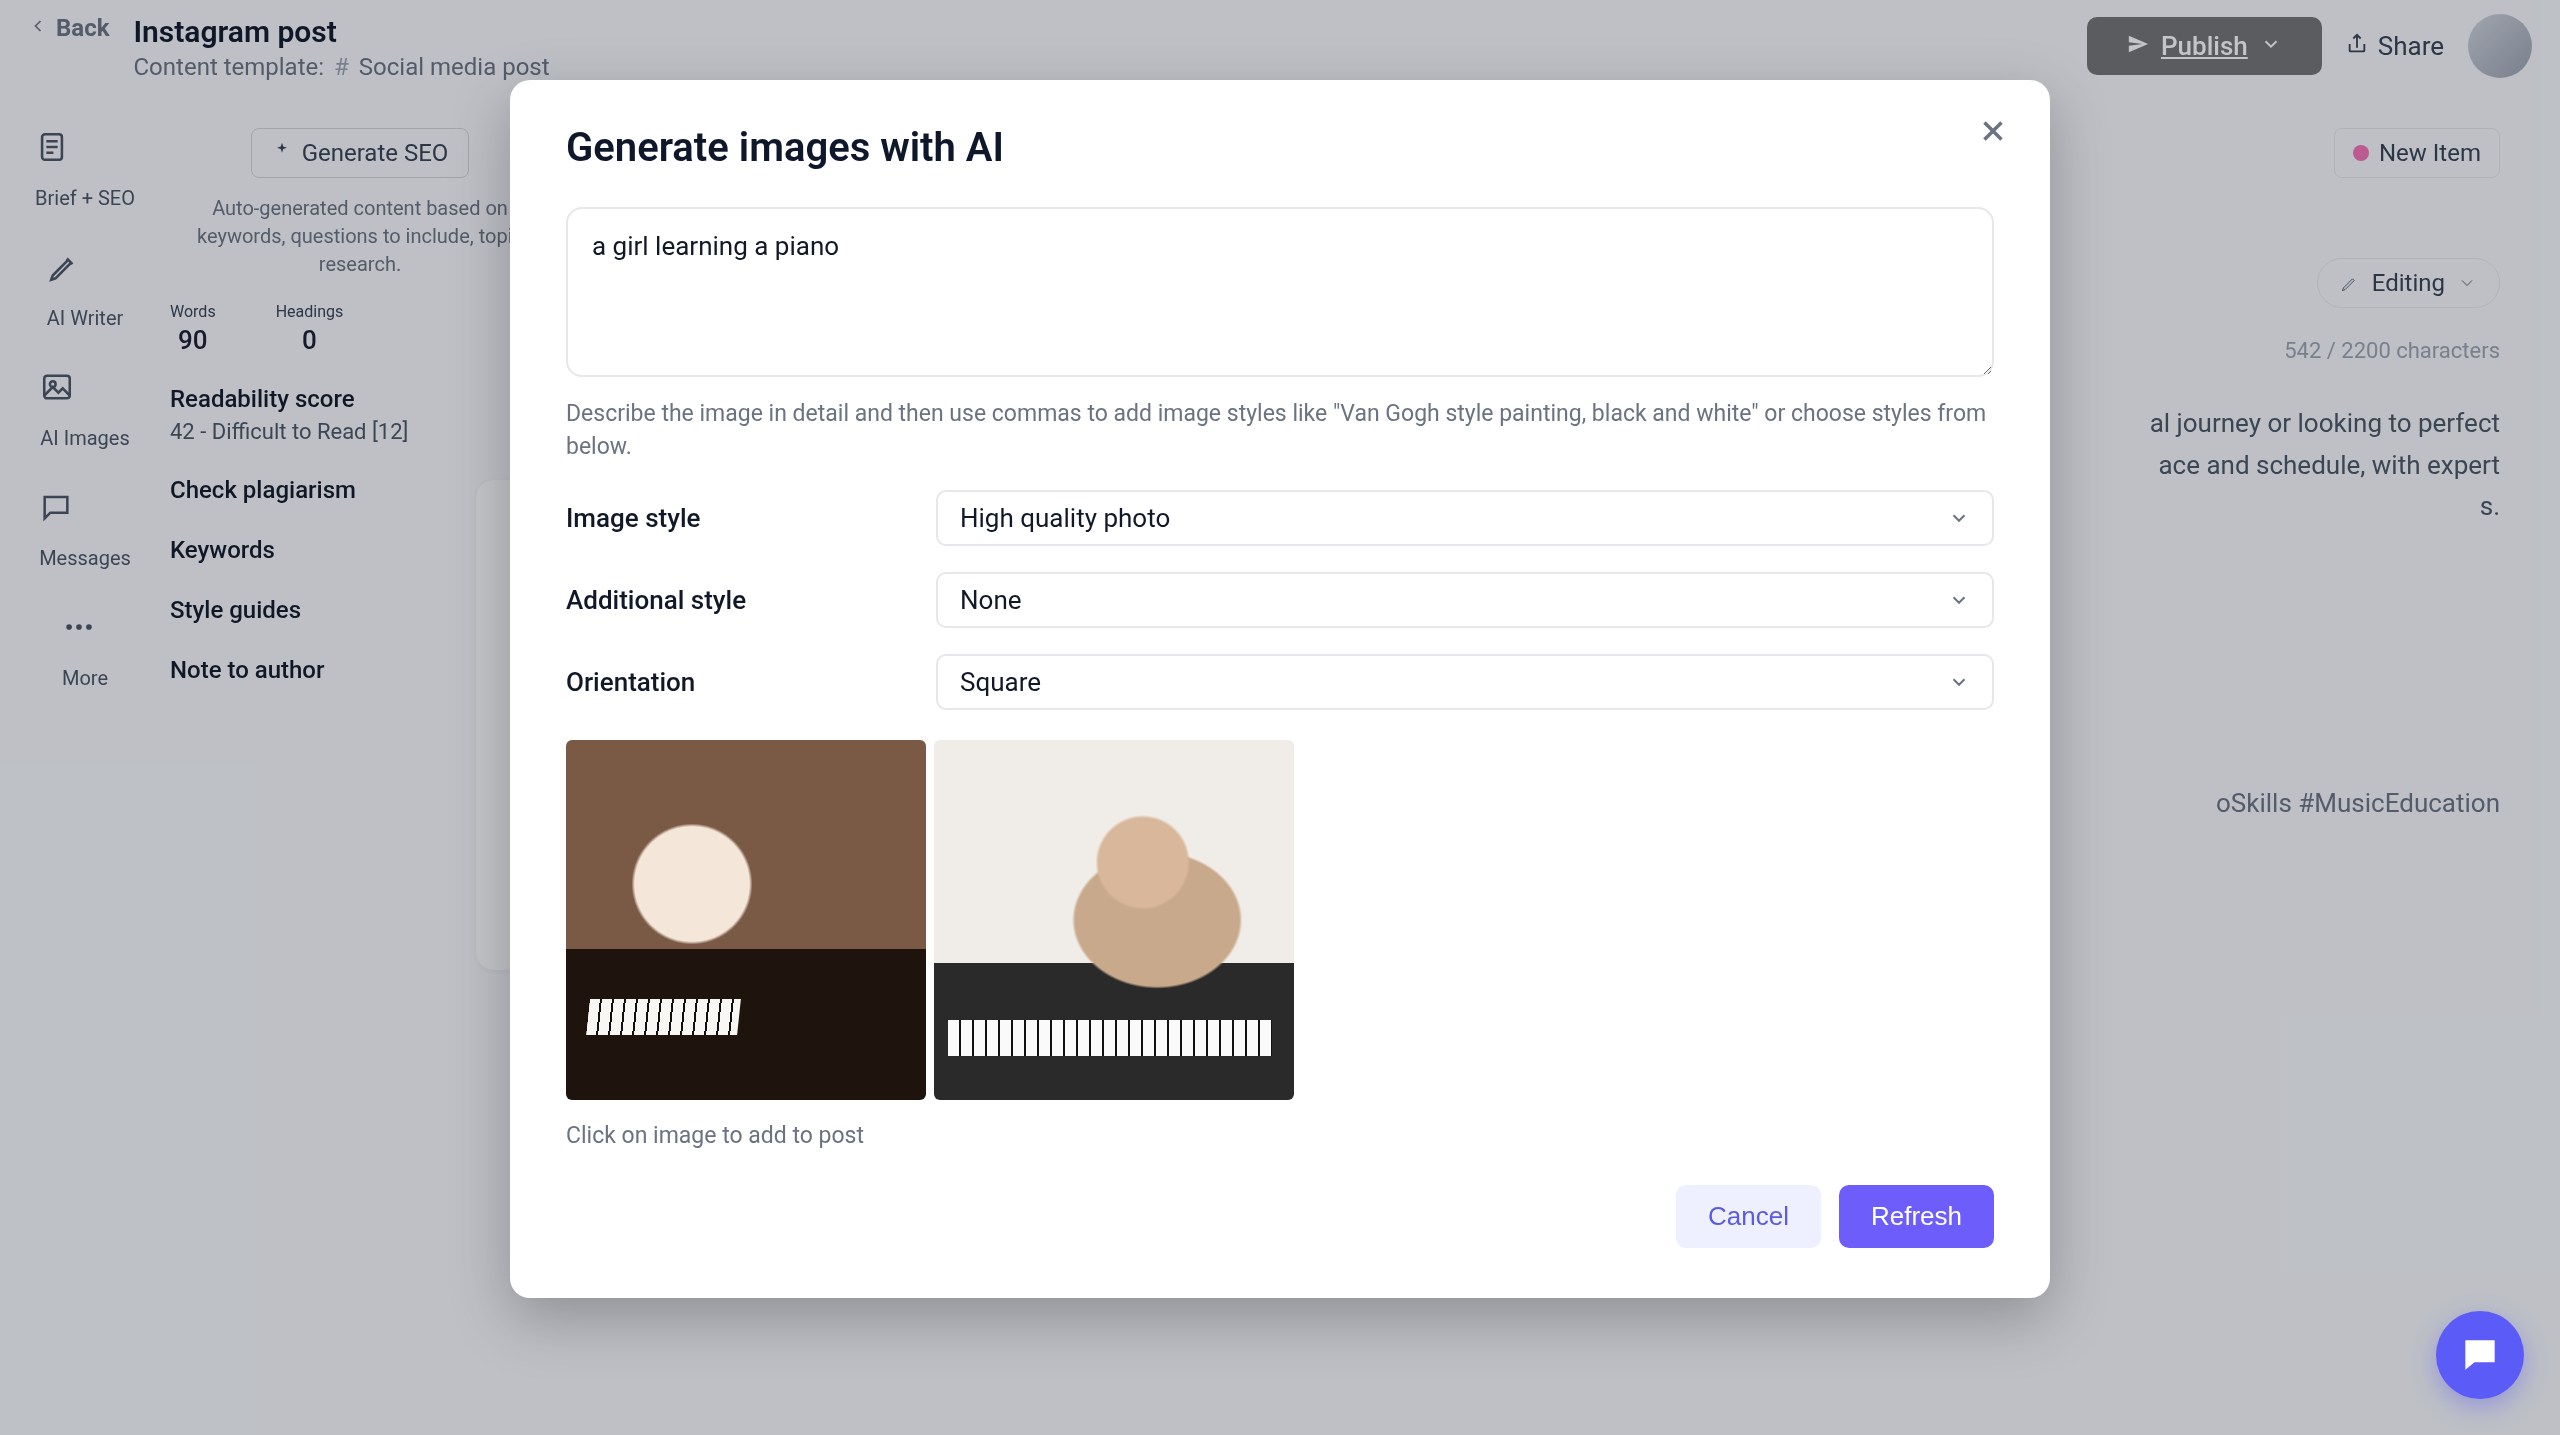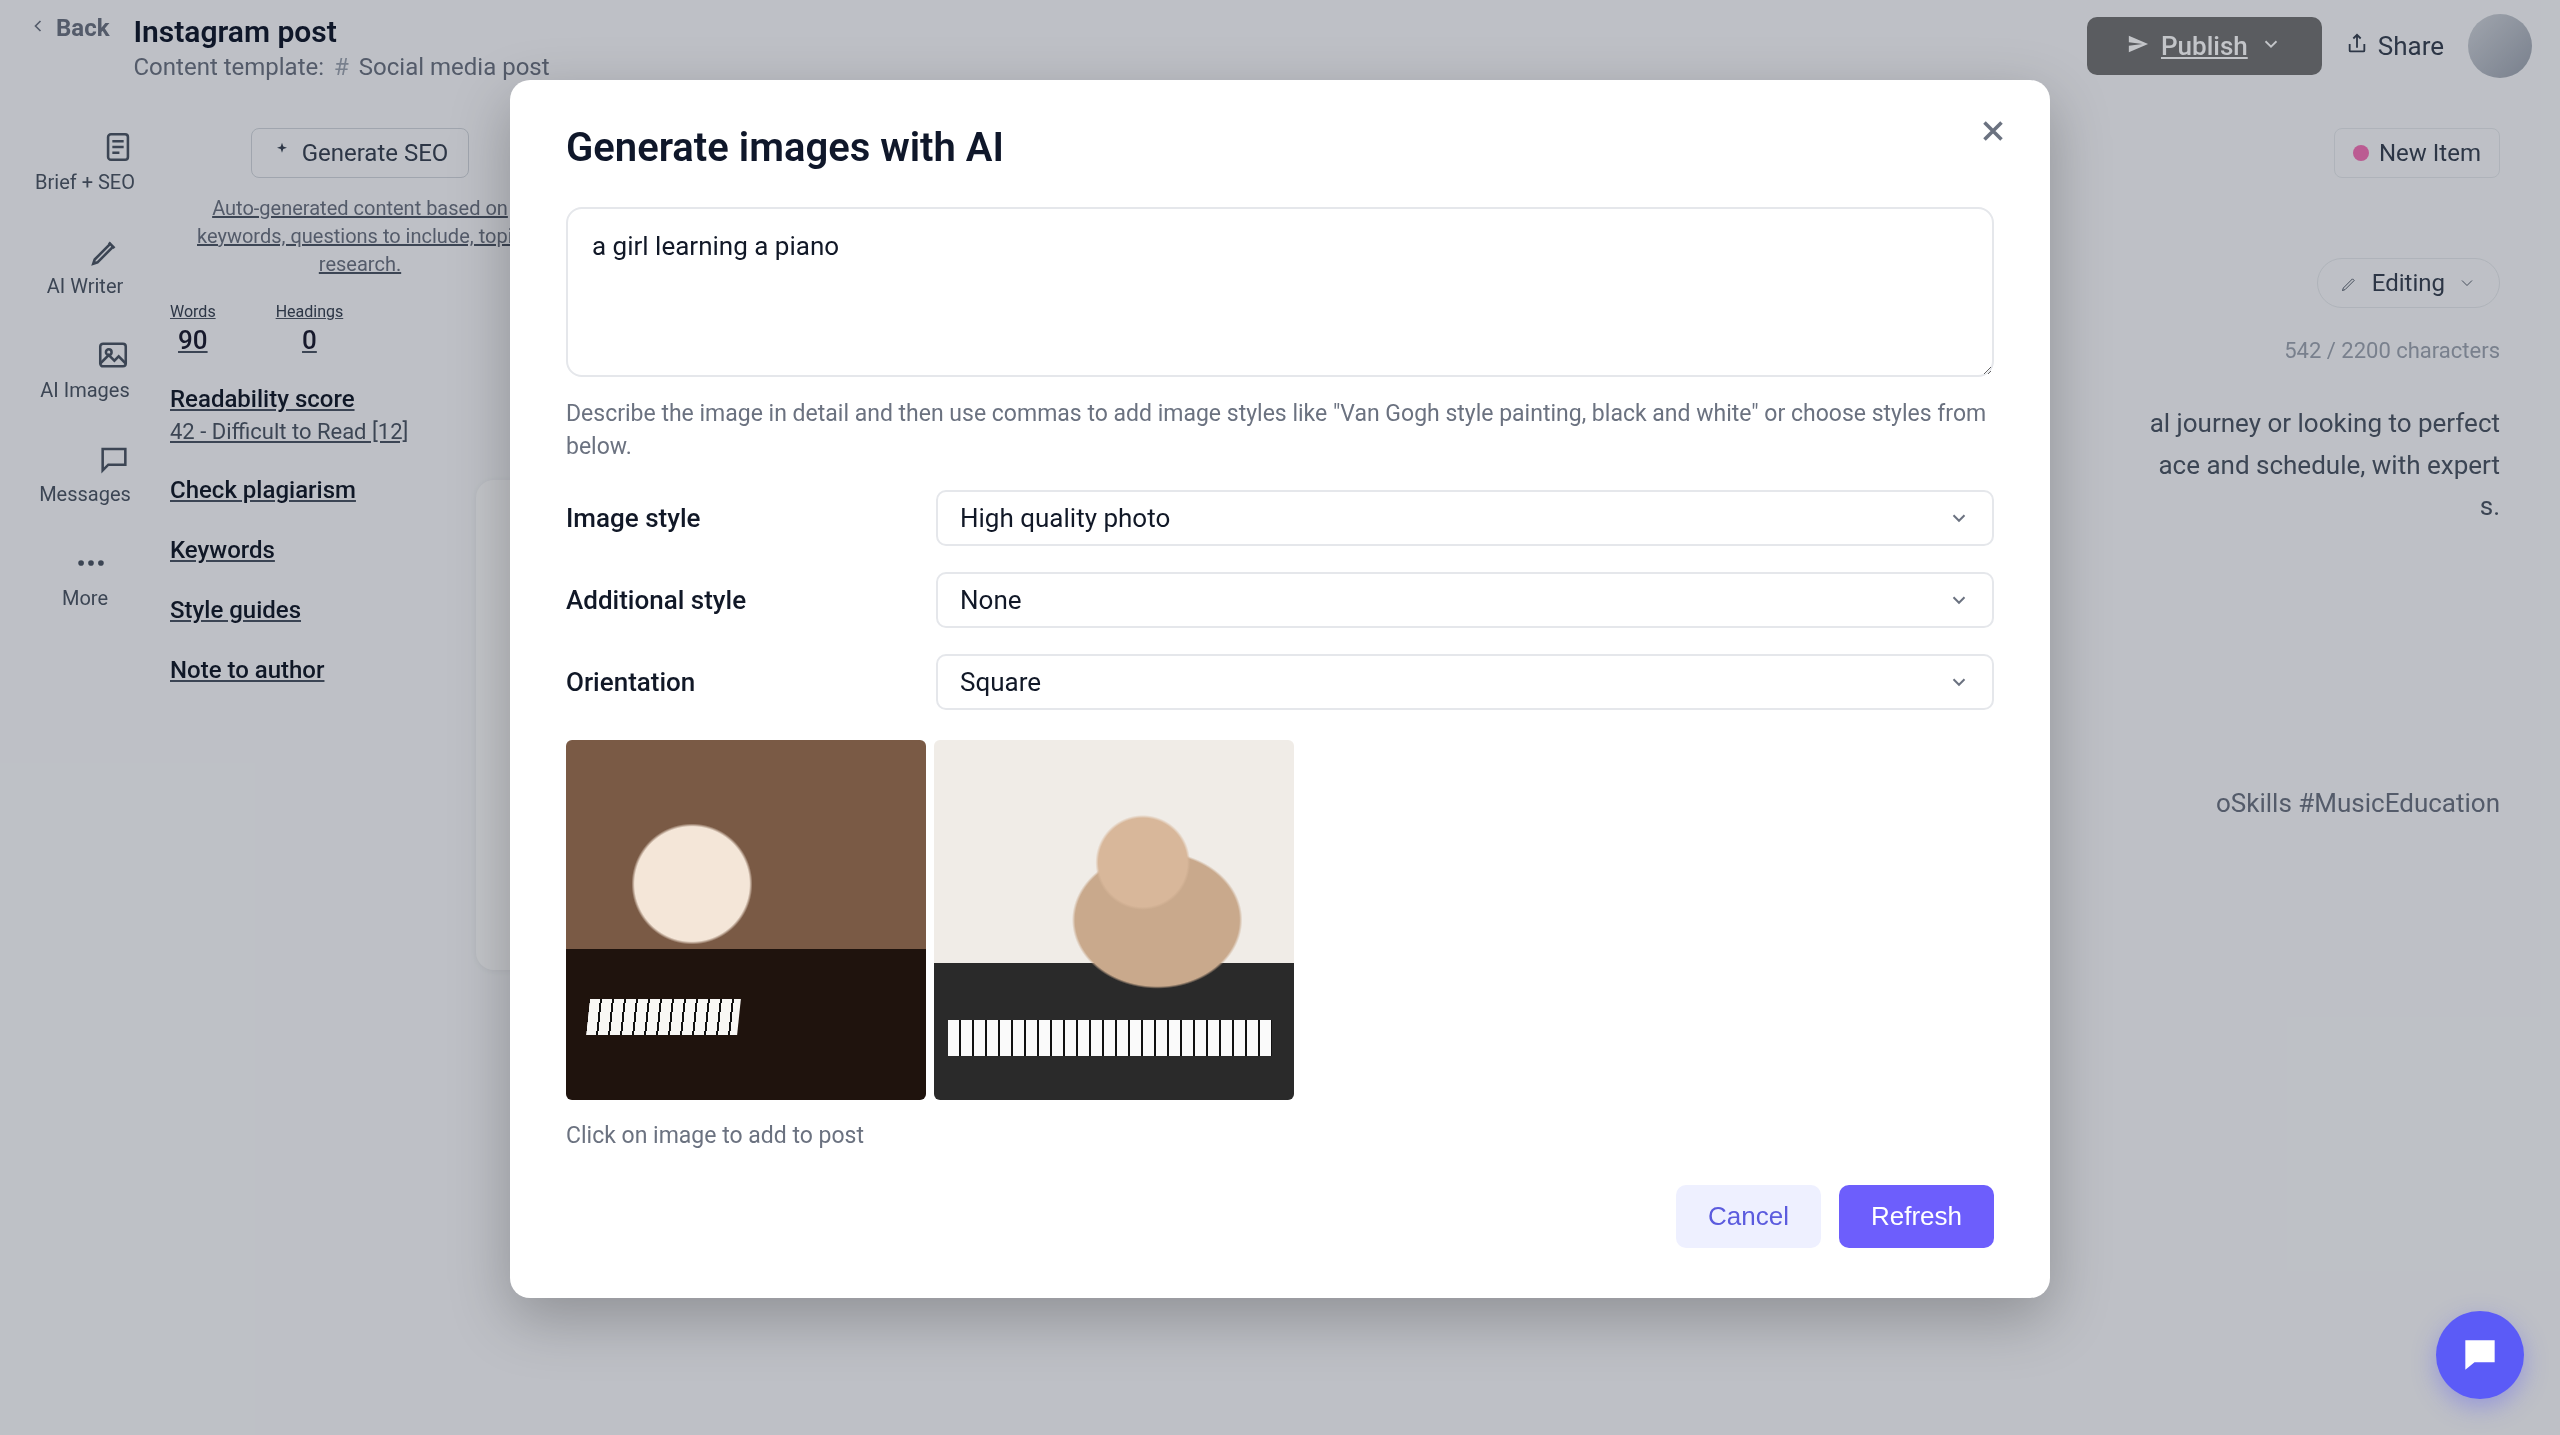--- a/index.html
+++ b/index.html
@@ -34,28 +34,28 @@
   .publish-btn svg { width: 22px; height: 22px; fill: #fff; }
   .share-link { display: flex; align-items: flex-end; gap: 10px; color: #374151; font-size: 26px; }
   .share-link svg { width: 22px; height: 22px; stroke: #374151; fill: none; stroke-width: 2; }
   .avatar { width: 64px; height: 64px; border-radius: 50%; background: linear-gradient(135deg,#d1d5db,#9ca3af); }
 
   
   .left-rail {
     position: absolute; left: 0; top: 110px; bottom: 0; width: 150px;
     display: flex; flex-direction: column; align-items: center; gap: 40px; padding-top: 20px;
   }
-  .rail-item { display: flex; flex-direction: column; align-items: flex-end; gap: 6px; color: #4b5563; font-size: 20px; cursor: pointer; margin-left: 20px; }
+  .rail-item { display: flex; flex-direction: column; align-items: flex-start; gap: 22px; color: #4b5563; font-size: 20px; cursor: pointer; margin-left: 20px; }
   .rail-item svg { width: 34px; height: 34px; stroke: #4b5563; fill: none; stroke-width: 1.8; }
   .rail-item.more-dots svg { stroke: none; fill: #4b5563; }
 
   
   .seo-panel {
     position: absolute; left: 170px; top: 128px; width: 380px;
-    color: #4b5563; font-size: 22px; text-decoration: underline;
+    color: #4b5563; font-size: 22px;
   }
   .gen-seo-btn {
     display: inline-flex; align-items: center; gap: 10px; border: 1px solid #d1d5db;
     border-radius: 8px; padding: 10px 20px; color: #374151; font-size: 24px;
     margin-bottom: 16px;
   }
   .gen-seo-btn svg { width: 20px; height: 20px; fill: #374151; }
   .seo-desc { font-size: 20px; color: #6b7280; line-height: 1.4; text-align: center; margin-bottom: 24px; }
   .seo-stats { display: flex; gap: 60px; margin-bottom: 30px; }
   .seo-stat { text-align: center; }

